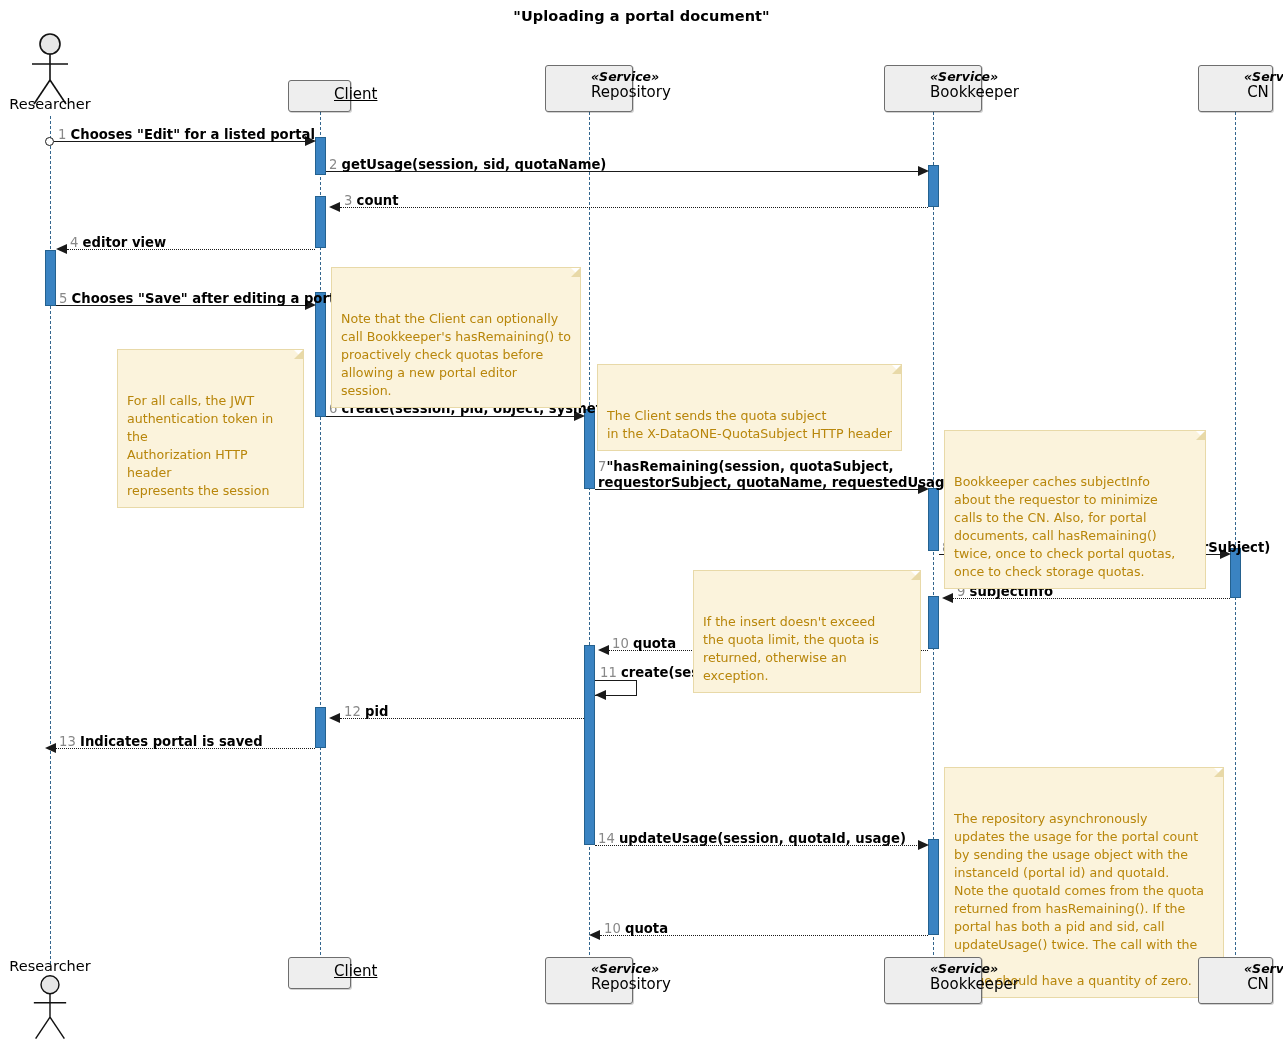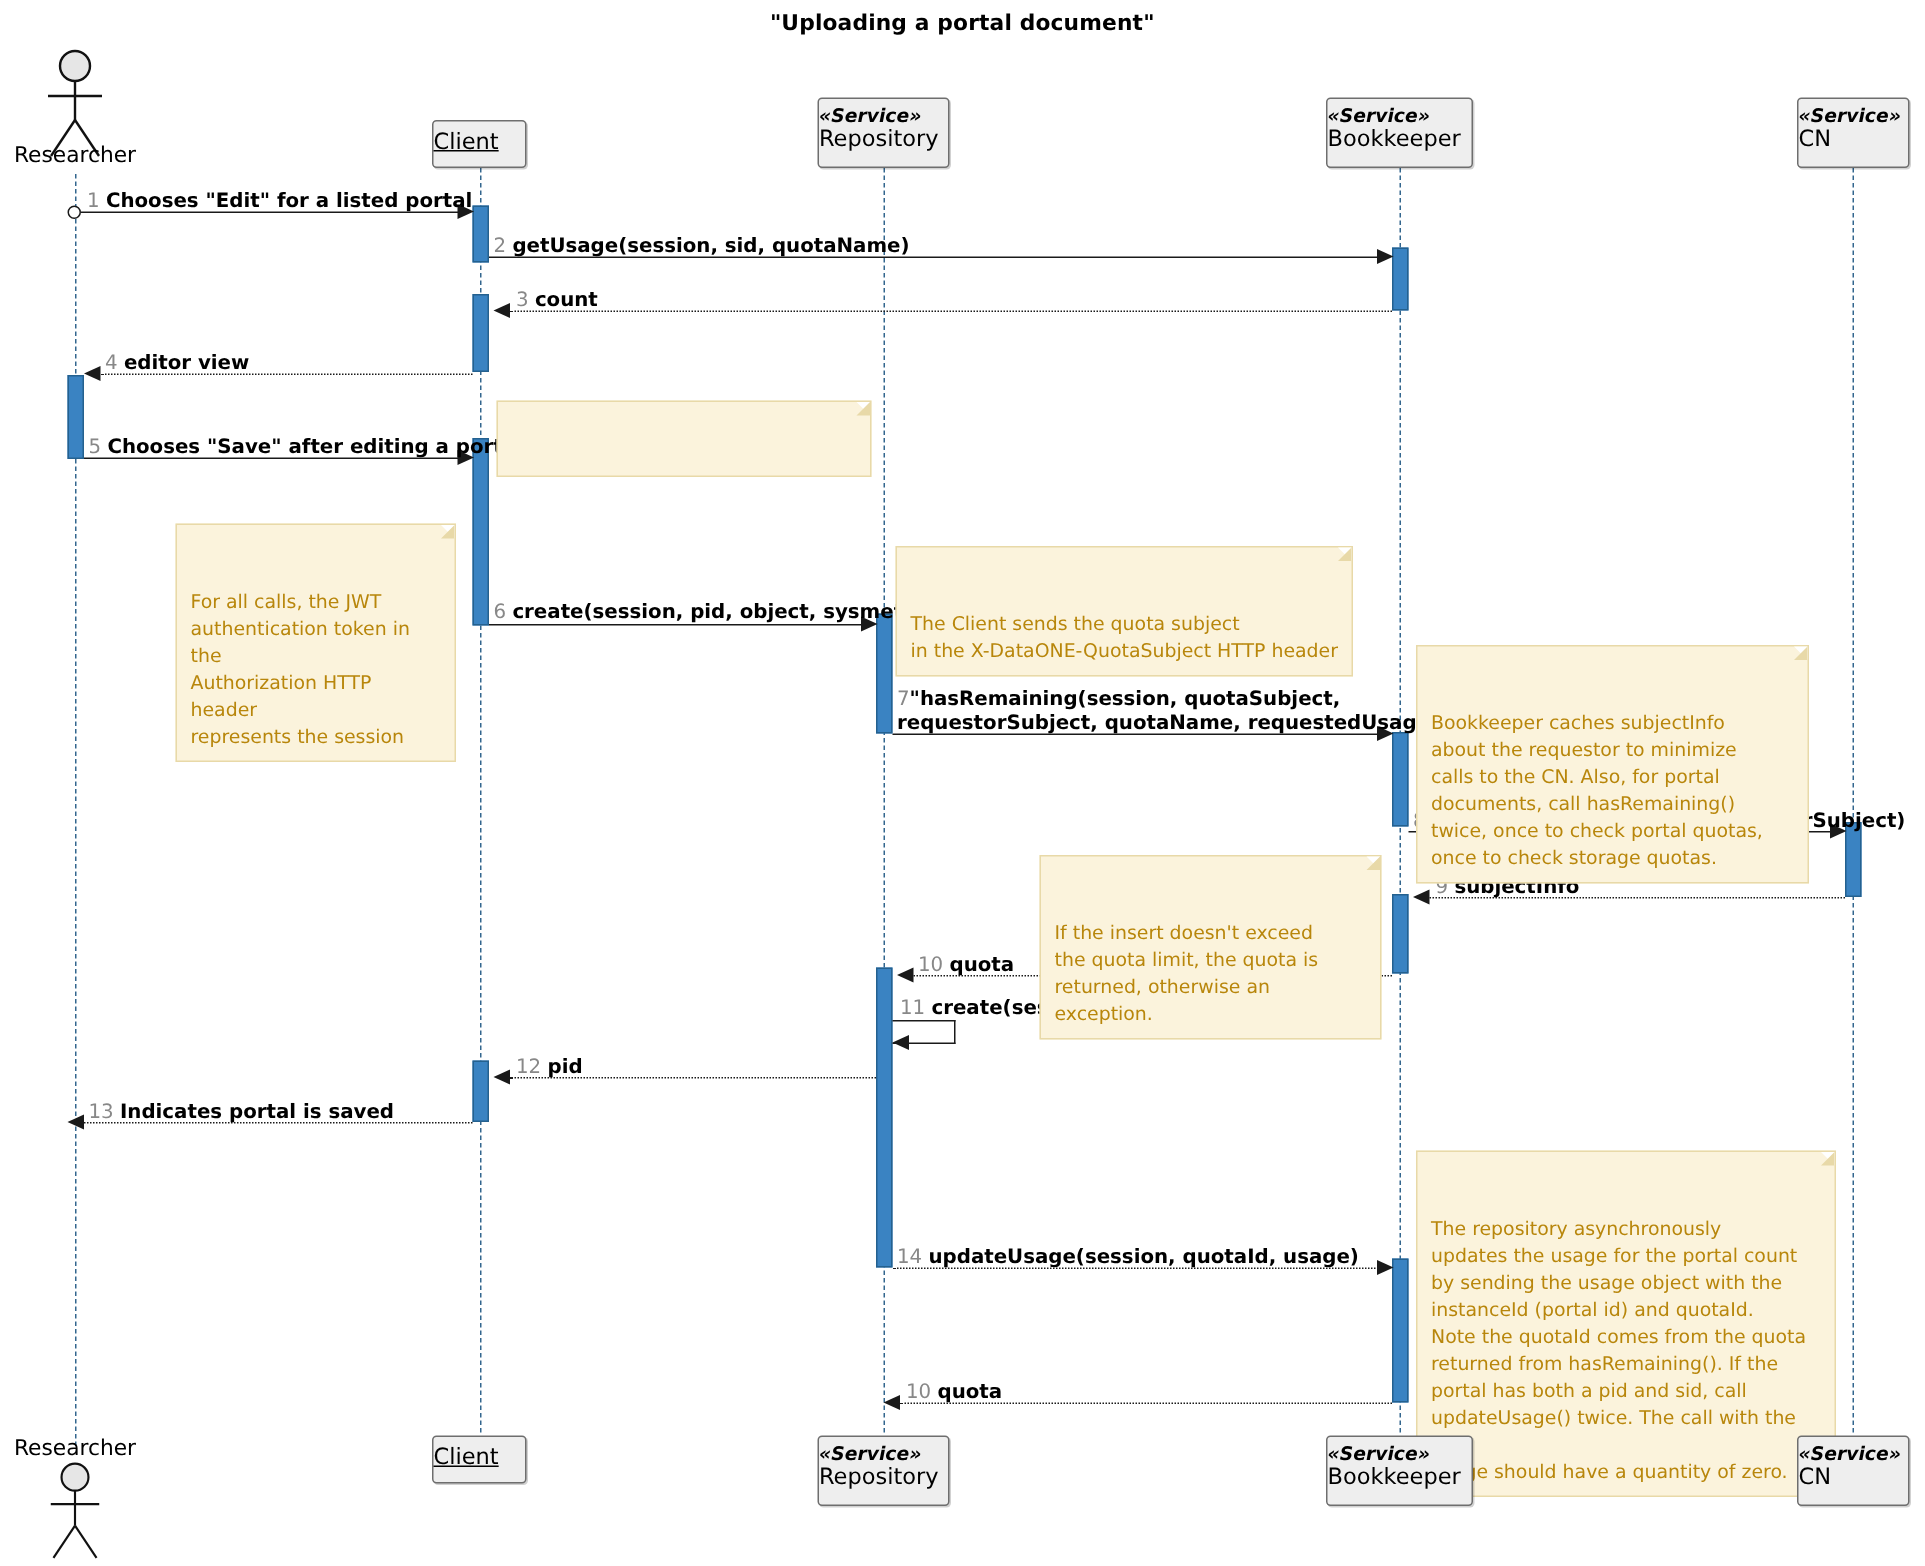--- a/index.html
+++ b/index.html
@@ -29,23 +29,25 @@
     font-weight: bold;
     letter-spacing: 0.1px;
   }
 
   
   .pbox {
     box-sizing: border-box;
     background: #EEEEEE;
     border: 1.3px solid #6E6E6E;
     border-radius: 3px;
+    text-align: center;
     line-height: 1.12;
     padding-top: 4px;
     box-shadow: 1px 1px 0 rgba(0,0,0,0.18);
+    padding-left: 45px;
   }
   .pbox .stereo {
     font-style: italic;
     font-weight: bold;
     font-size: 12.5px;
     display: block;
   }
   .pbox .pname {
     font-size: 15px;
     display: block;
@@ -309,20 +311,24 @@
   <div class="abs msgline dotted" style="left:600px; top:935px; width:328px;"></div>
   <div class="abs arrowhead arrow-left" style="left:589px; top:930px;"></div>
   <div class="abs msglabel" style="left:604px; top:921px;">
     <span class="msgnum">10</span>
     <span class="msgtext">quota</span>
   </div>
 
 
   <div class="note" style="left:331px; top:267px; width:250px;">
     <span class="fold"></span><span class="fold2"></span>
+    <span>Note that the Client can optionally
+call Bookkeeper's hasRemaining() to
+proactively check quotas before
+allowing a new portal editor session.</span>
   </div>
 
   <div class="note" style="left:117px; top:349px; width:187px;">
     <span class="fold"></span><span class="fold2"></span>
     <span>For all calls, the JWT
 authentication token in the
 Authorization HTTP header
 represents the session</span>
   </div>
 

